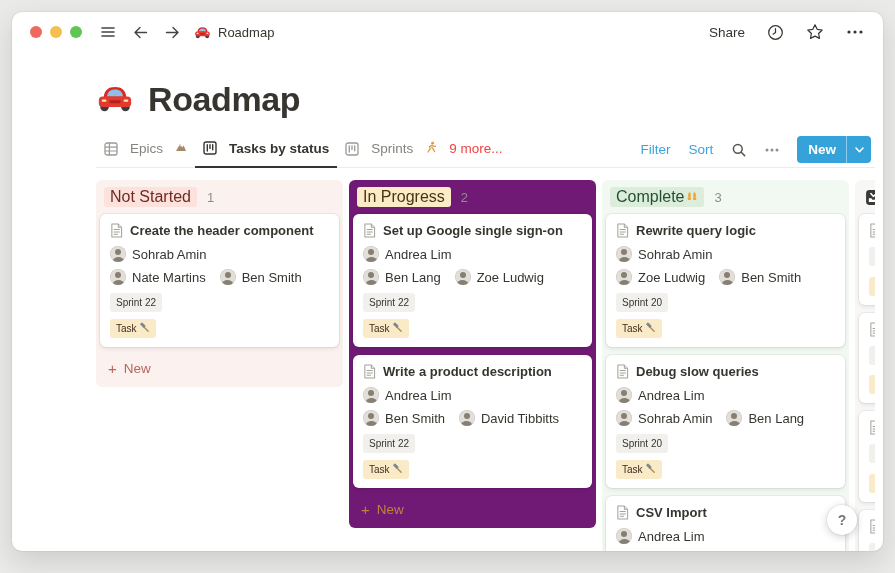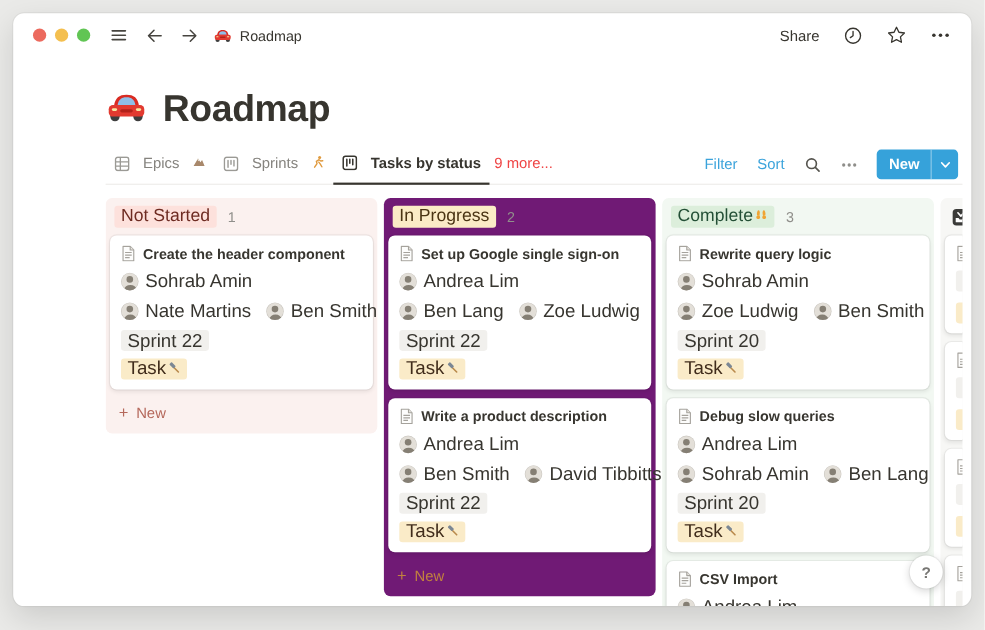--- a/index.html
+++ b/index.html
@@ -51,28 +51,28 @@
   .c1 .col-badge{ background:#FBEBC6; color:#4A3413; }
   .c2 .col-badge{ background:#DCEEDB; color:#234F36; }
   .col-count { margin-left:10px; font-size:13px; color:#908F8B; }
 
   .card { background:#fff; border-radius:6px; padding:9px 10px 8px 10px; margin-bottom:8px;
           box-shadow:0 0 0 1px rgba(15,15,15,.05), 0 2px 4px rgba(15,15,15,.08); }
   .card-title-row { display:flex; gap:7px; margin-bottom:8px; }
   .doc-ic { display:inline-flex; flex:none; }
   .card-title { font-size:13px; font-weight:600; color:#37352F; white-space:nowrap; }
   .person-row { display:flex; align-items:center; gap:6px; margin-bottom:7px; }
-  .pname { font-size:17px; color:#37352F; margin-right:8px; white-space:nowrap; }
+  .pname { font-size:13px; color:#37352F; margin-right:8px; white-space:nowrap; }
   .avatar { width:16px; height:16px; border-radius:50%; background:#E3DFD8; position:relative; overflow:hidden; flex:none;
             box-shadow:inset 0 0 0 0.5px rgba(0,0,0,.12); }
   .avatar::before { content:""; position:absolute; top:3px; left:5px; width:6px; height:6px; border-radius:50%; background:#857F74; }
   .avatar::after { content:""; position:absolute; top:10.5px; left:2.5px; width:11px; height:8px; border-radius:50%; background:#857F74; }
   .badge-row { margin-bottom:6px; }
   .badge-row:last-child { margin-bottom:1px; }
-  .badge { display:inline-flex; align-items:center; gap:2px; height:19px; padding:0 6px; border-radius:3px; font-size:17px; color:#37352F; }
+  .badge { display:inline-flex; align-items:center; gap:2px; height:19px; padding:0 6px; border-radius:3px; font-size:10px; color:#37352F; }
   .badge.sprint { background:#F1F0ED; }
   .badge.task { background:#FAEBC8; color:#402C1B; }
   .badge.task.stub { min-width:30px; }
   .col-new { display:flex; align-items:center; gap:7px; padding:5px 8px 6px 8px; font-size:13.5px; font-weight:500; }
   .c0 .col-new{ color:#B5685B; } .c1 .col-new{ color:#C1813F; }
   .plus { font-size:15px; font-weight:400; }
 
   .help-fab { position:absolute; left:815px; top:493px; width:30px; height:30px; border-radius:50%; background:#fff;
               box-shadow:0 2px 8px rgba(0,0,0,.18), 0 0 0 1px rgba(0,0,0,.05);
               display:flex; align-items:center; justify-content:center; font-size:14px; font-weight:600; color:#787774; }
@@ -167,44 +167,44 @@
               </svg>
           </span>
           <span>Epics</span>
           <span>
             <svg width="12" height="12" viewBox="0 0 12 12">
                 <path d="M1 10 L5 3 L7.2 6.5 L8.7 4.5 L11 10 Z" fill="#A8886B"></path>
                 <path d="M5 3 L6.1 4.9 L5.5 5.6 L4.4 4.2 Z" fill="#EDE8DF"></path>
               </svg>
           </span>
         </span>
+        <span class="tab active">
+          <span class="t-ic">
+            <svg width="14" height="14" viewBox="0 0 14 14">
+                <rect x="1" y="1" width="12" height="12" rx="2" fill="none" stroke="currentColor" stroke-width="1.4"></rect>
+                <path d="M4.3 3.8 V10 M7 3.8 V7.4 M9.7 3.8 V8.8" stroke="currentColor" stroke-width="1.4" stroke-linecap="round"></path>
+              </svg>
+          </span>
+          <span>Tasks by status</span>
+        </span>
         <span class="tab">
           <span class="t-ic">
             <svg width="14" height="14" viewBox="0 0 14 14">
                 <rect x="1" y="1" width="12" height="12" rx="2" fill="none" stroke="currentColor" stroke-width="1.3"></rect>
                 <path d="M4.3 3.8 V10 M7 3.8 V7.4 M9.7 3.8 V8.8" stroke="currentColor" stroke-width="1.3" stroke-linecap="round"></path>
               </svg>
           </span>
           <span>Sprints</span>
           <span>
             <svg width="12" height="12" viewBox="0 0 12 12">
                 <circle cx="7.6" cy="2.2" r="1.4" fill="#E09A3E"></circle>
                 <path d="M3 11 L5.2 7.8 L4.6 5.6 L7 4.2 L8.6 5.4 L10.4 5.2" stroke="#E09A3E" stroke-width="1.3" fill="none" stroke-linecap="round" stroke-linejoin="round"></path>
                 <path d="M6.8 6.4 L8.2 8.2 L9.6 10.6" stroke="#E09A3E" stroke-width="1.3" fill="none" stroke-linecap="round"></path>
               </svg>
           </span>
-        </span>
-        <span class="tab active">
-          <span class="t-ic">
-            <svg width="14" height="14" viewBox="0 0 14 14">
-                <rect x="1" y="1" width="12" height="12" rx="2" fill="none" stroke="currentColor" stroke-width="1.4"></rect>
-                <path d="M4.3 3.8 V10 M7 3.8 V7.4 M9.7 3.8 V8.8" stroke="currentColor" stroke-width="1.4" stroke-linecap="round"></path>
-              </svg>
-          </span>
-          <span>Tasks by status</span>
         </span>
         <span class="tab more">9 more...</span>
         <span class="tab-spacer"></span>
         <div class="vc">
           <span class="vc-link">Filter</span>
           <span class="vc-link">Sort</span>
           <span style="display:inline-flex;">
             <svg width="16" height="16" viewBox="0 0 16 16">
                 <circle cx="6.8" cy="6.8" r="4.4" fill="none" stroke="#55544E" stroke-width="1.5"></circle>
                 <path d="M10.2 10.2 L13.6 13.6" stroke="#55544E" stroke-width="1.5" stroke-linecap="round"></path>

